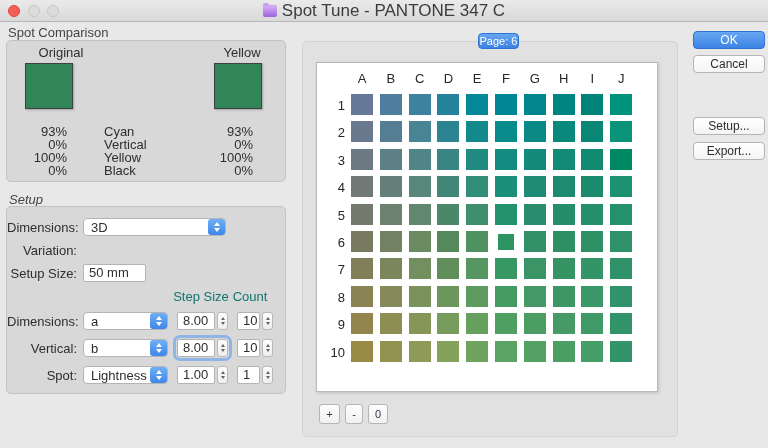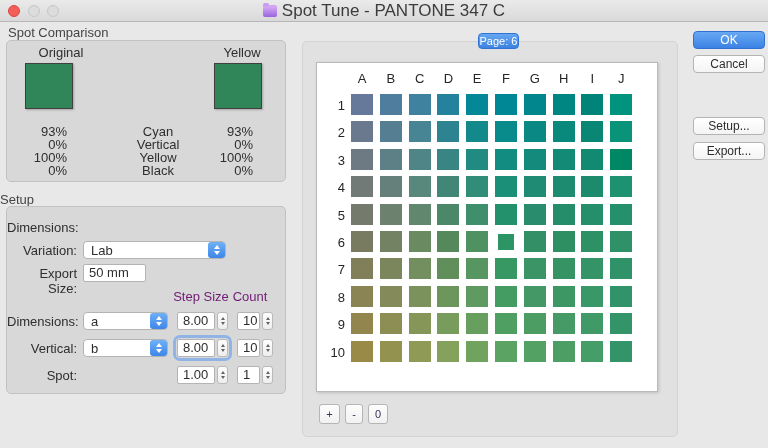--- a/index.html
+++ b/index.html
@@ -27,41 +27,41 @@
   .groupbox { position:absolute; border-radius:5px; }
   .gb-left  { background:#d8d8d8; border:1px solid #c2c2c2; }
   .gb-center{ background:#e1e1e1; border:1px solid #d3d3d3; }
 
   
   .swatch { position:absolute; width:48px; height:46px; border:1px solid #404040;
     box-shadow:1px 1px 2px rgba(0,0,0,.25); }
   .cmp-label { position:absolute; width:80px; text-align:center; color:#2e2e2e; }
   .cmyk-cell { position:absolute; line-height:13px; }
   .cmyk-left  { left:12px;  width:48px;  text-align:right; }
-  .cmyk-name  { left:111px;  width:80px;  text-align:center; }
+  .cmyk-name  { left:97px;  width:80px;  text-align:left; }
   .cmyk-right { left:196px; width:50px;  text-align:right; }
 
   
   .form-label { position:absolute; text-align:right; color:#2e2e2e; }
   .select { position:absolute; height:18px; background:#fff; border:1px solid #b4b4b4;
     border-radius:4px; }
   .select .val { position:absolute; left:7px; top:1px; line-height:15px; }
   .sel-cap { position:absolute; right:0px; top:0px; bottom:0px; width:17px; border-radius:3px;
     background:linear-gradient(#6fb0f6,#3e86e8); display:flex; flex-direction:column;
     align-items:center; justify-content:center; gap:2px; }
   .tri-up   { width:0; height:0; border-left:3px solid transparent; border-right:3px solid transparent; border-bottom:4px solid #fff; }
   .tri-down { width:0; height:0; border-left:3px solid transparent; border-right:3px solid transparent; border-top:4px solid #fff; }
   .tfield { position:absolute; height:18px; background:#fff; border:1px solid #b4b4b4;
     border-radius:2px; padding:1px 0 0 5px; line-height:14px; }
   .mini-stepper { position:absolute; width:11px; height:18px; background:linear-gradient(#fdfdfd,#eee);
     border:1px solid #b9b9b9; border-radius:3px; display:flex; flex-direction:column;
     align-items:center; justify-content:center; gap:2px; }
   .mini-stepper .tri-up   { border-bottom-color:#636363; border-left-width:2.5px; border-right-width:2.5px; border-bottom-width:3.5px; }
   .mini-stepper .tri-down { border-top-color:#636363;   border-left-width:2.5px; border-right-width:2.5px; border-top-width:3.5px; }
-  .col-header { position:absolute; text-align:center; color:#701a75; }
+  .col-header { position:absolute; text-align:center; color:#0f766e; }
   .focus-ring { position:absolute; border-radius:4px; pointer-events:none;
     box-shadow:0 0 0 3px rgba(106,162,236,.65); }
 
   
   .page-badge { position:absolute; left:478px; top:33px; width:41px; height:16px;
     background:linear-gradient(#66a7f1,#3c82e1); border:1px solid #2f74d4; border-radius:4px;
     color:#fff; font-size:11px; text-align:center; line-height:14px; }
   .grid-panel { position:absolute; left:316px; top:62px; width:342px; height:330px;
     background:#fff; border:1px solid #b9b9b9; box-shadow:1px 1px 3px rgba(0,0,0,.15); }
   .col-label { position:absolute; top:8px; width:22px; text-align:center; color:#262626; font-size:13px; }
@@ -107,35 +107,35 @@
     <span class="cmyk-cell cmyk-name" style="top:97px;">Vertical</span>
     <span class="cmyk-cell cmyk-right" style="top:97px;">0%</span>
     <span class="cmyk-cell cmyk-left" style="top:110px;">100%</span>
     <span class="cmyk-cell cmyk-name" style="top:110px;">Yellow</span>
     <span class="cmyk-cell cmyk-right" style="top:110px;">100%</span>
     <span class="cmyk-cell cmyk-left" style="top:123px;">0%</span>
     <span class="cmyk-cell cmyk-name" style="top:123px;">Black</span>
     <span class="cmyk-cell cmyk-right" style="top:123px;">0%</span>
   </div>
 
-  <div class="section-label" style="left:0; top:192px;">Setup</div>
+  <div class="section-label" style="left:9px; top:192px;font-style:italic;">Setup</div>
   <div class="groupbox gb-left" style="left:6px; top:206px; width:280px; height:188px;">
 
     <span class="form-label" style="left:0; top:13px; width:70px;">Dimensions:</span>
-
-    <span class="form-label" style="left:0; top:36px; width:70px;">Variation:</span>
-    <div class="select" style="left:76px; top:34px; width:143px;">
-      <span class="val">Lab</span>
+    <div class="select" style="left:76px; top:11px; width:143px;">
+      <span class="val">3D</span>
       <span class="sel-cap">
           <span class="tri-up"></span>
           <span class="tri-down"></span>
         </span>
     </div>
 
-    <span class="form-label" style="left:0; top:59px; width:70px;">Export Size:</span>
+    <span class="form-label" style="left:0; top:36px; width:70px;">Variation:</span>
+
+    <span class="form-label" style="left:0; top:59px; width:70px;">Setup Size:</span>
     <div class="tfield" style="left:76px; top:57px; width:63px;">50 mm</div>
 
     <span class="col-header" style="left:164px; top:82px; width:60px;">Step Size</span>
     <span class="col-header" style="left:222px; top:82px; width:42px;">Count</span>
 
     <span class="form-label" style="left:0; top:107px; width:70px;">Dimensions:</span>
     <div class="select" style="left:76px; top:105px; width:85px;">
       <span class="val">a</span>
       <span class="sel-cap">
           <span class="tri-up"></span>
@@ -167,20 +167,27 @@
         <span class="tri-up"></span>
         <span class="tri-down"></span>
       </div>
     <div class="tfield" style="left:230px; top:132px; width:23px;">10</div>
     <div class="mini-stepper" style="left:255px; top:132px;">
         <span class="tri-up"></span>
         <span class="tri-down"></span>
       </div>
 
     <span class="form-label" style="left:0; top:161px; width:70px;">Spot:</span>
+    <div class="select" style="left:76px; top:159px; width:85px;">
+      <span class="val">Lightness</span>
+      <span class="sel-cap">
+          <span class="tri-up"></span>
+          <span class="tri-down"></span>
+        </span>
+    </div>
     <div class="tfield" style="left:170px; top:159px; width:38px;">1.00</div>
     <div class="mini-stepper" style="left:210px; top:159px;">
         <span class="tri-up"></span>
         <span class="tri-down"></span>
       </div>
     <div class="tfield" style="left:230px; top:159px; width:23px;">1</div>
     <div class="mini-stepper" style="left:255px; top:159px;">
         <span class="tri-up"></span>
         <span class="tri-down"></span>
       </div>

